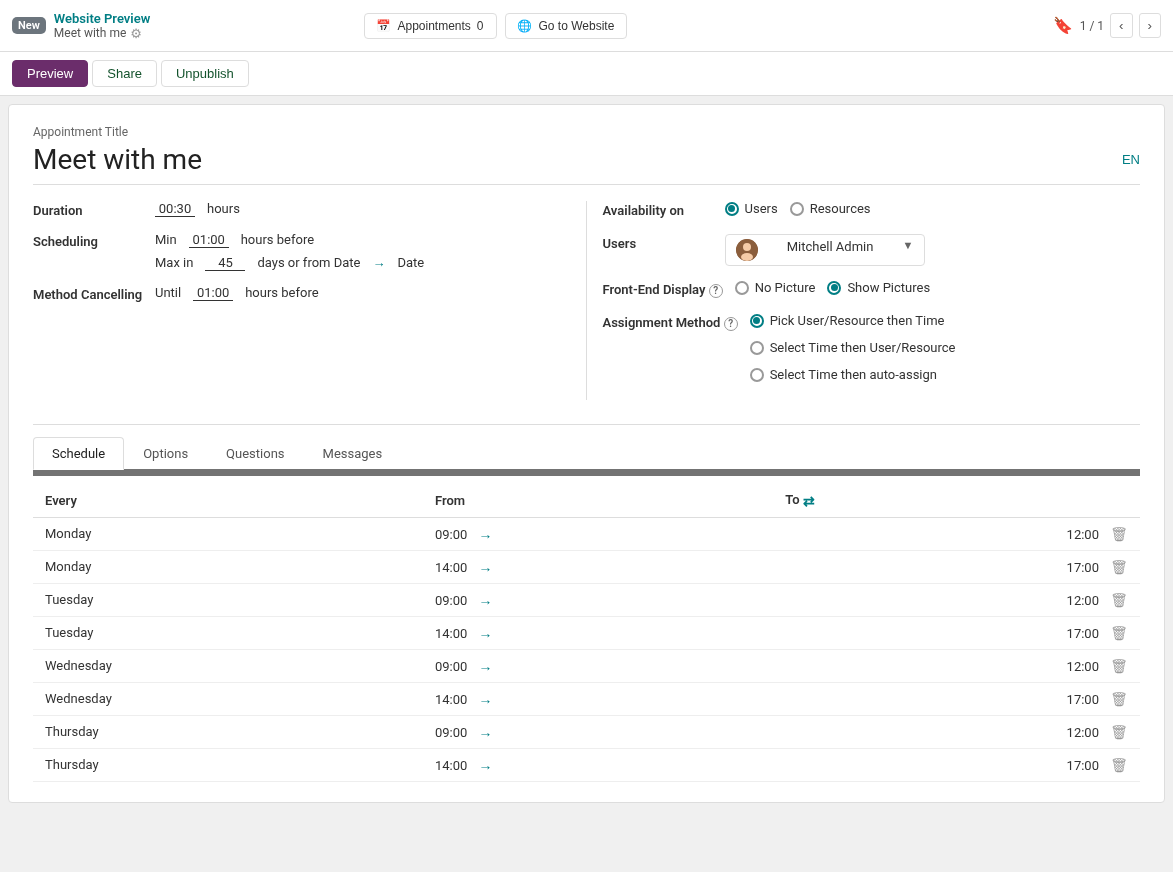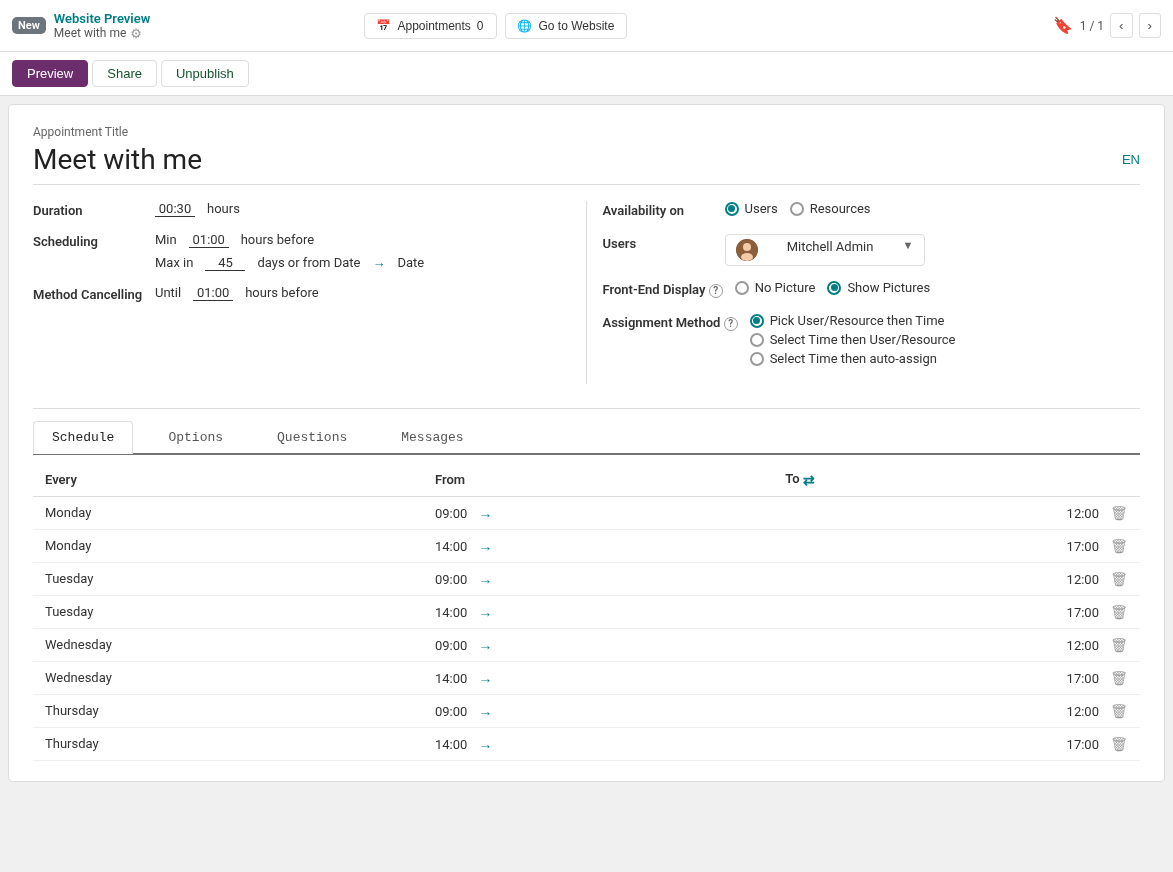--- a/index.html
+++ b/index.html
@@ -49,21 +49,21 @@
     .radio-btn.checked::after { content: ''; width: 7px; height: 7px; border-radius: 50%; background: #017e84; }
 
     .user-select { display: flex; gap: 6px; border: 1px solid #ddd; border-radius: 4px; padding: 4px 10px; min-width: 200px; justify-content: space-between; }
     .user-avatar { width: 22px; height: 22px; border-radius: 50%; background: #8B5E3C; display: flex; align-items: center; justify-content: center; font-size: 10px; color: #fff; overflow: hidden; }
     .dropdown-arrow { color: #666; font-size: 11px; }
 
     .help-icon { display: inline-flex; align-items: center; justify-content: center; width: 14px; height: 14px; border-radius: 50%; border: 1px solid #999; font-size: 10px; color: #666; cursor: pointer; }
 
     
     .tabs-section { margin-top: 24px; border-top: 1px solid #ddd; }
-    .tabs { display: flex; gap: 16px; border-bottom: 2px solid #737373; margin-top: 12px; font-family: Liberation Mono, monospace; }
+    .tabs { display: flex; gap: 0; border-bottom: 7px solid #737373; margin-top: 12px; }
     .tab { padding: 8px 18px; cursor: pointer; font-size: 13px; color: #555; border: 1px solid transparent; border-bottom: none; }
     .tab.active { border: 1px solid #ddd; border-bottom: 1px solid #fff; border-radius: 4px 4px 0 0; background: #fff; color: #222; margin-bottom: -1px; }
 
     
     .schedule-table { width: 100%; border-collapse: collapse; margin-top: 8px; }
     .schedule-table th { text-align: left; padding: 8px 12px; font-weight: 600; font-size: 13px; color: #333; border-bottom: 1px solid #ddd; background: #fff; }
     .schedule-table td { padding: 8px 12px; font-size: 13px; color: #333; border-bottom: 1px solid #eee; }
     .arrow-cell { color: #017e84; font-size: 14px; }
     .trash-icon { color: #999; cursor: pointer; font-size: 14px; }
     .sort-icon { color: #017e84; font-size: 14px; vertical-align: middle; }
@@ -203,21 +203,21 @@
             <span>Show Pictures</span>
           </div>
         </div>
       </div>
 
       <div class="field-row">
         <span class="field-label">
           <span>Assignment Method</span>
           <span class="help-icon">?</span>
         </span>
-        <div class="field-value" style="flex-direction:column; align-items:flex-start; gap:0;">
+        <div class="field-value" style="flex-direction:column; align-items:flex-start; gap:8px;">
           <div class="radio-row">
             <span class="radio-btn checked"></span>
             <span>Pick User/Resource then Time</span>
           </div>
           <div class="radio-row">
             <span class="radio-btn"></span>
             <span>Select Time then User/Resource</span>
           </div>
           <div class="radio-row">
             <span class="radio-btn"></span>

